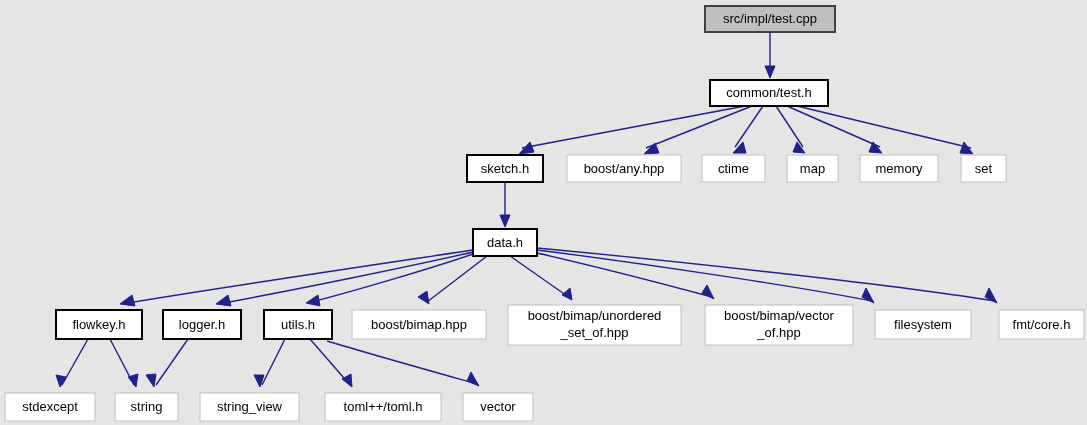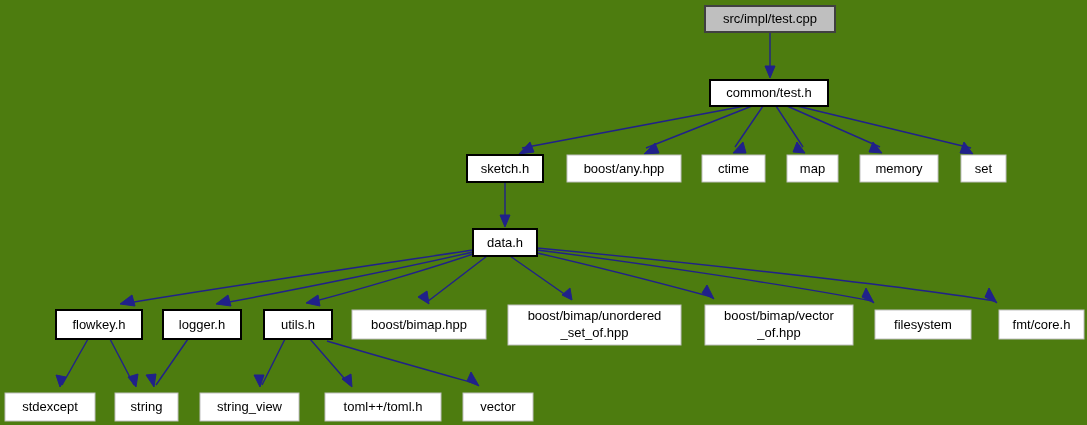--- a/index.html
+++ b/index.html
@@ -4,21 +4,21 @@
 <style>
   html, body {
     margin: 0;
     padding: 0;
     background: #ffffff;
   }
   #graph-root {
     position: relative;
     width: 1087px;
     height: 425px;
-    background: #4d7c0f;
+    background: #e5e5e5;
     font-family: "Liberation Sans", sans-serif;
     overflow: hidden;
   }
   svg#dep-graph {
     position: absolute;
     top: 0;
     left: 0;
     width: 1087px;
     height: 425px;
     display: block;

